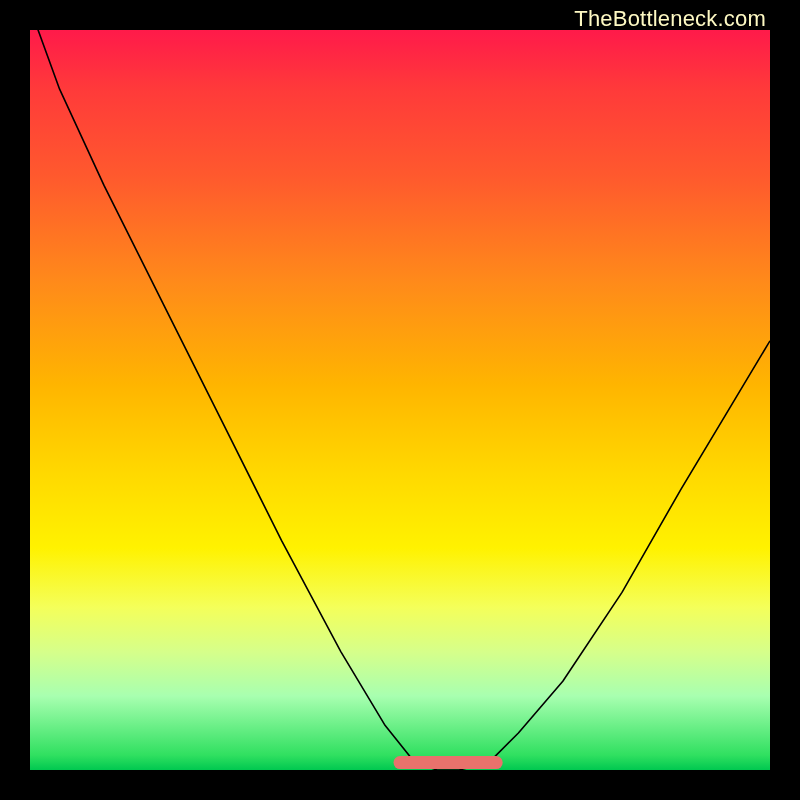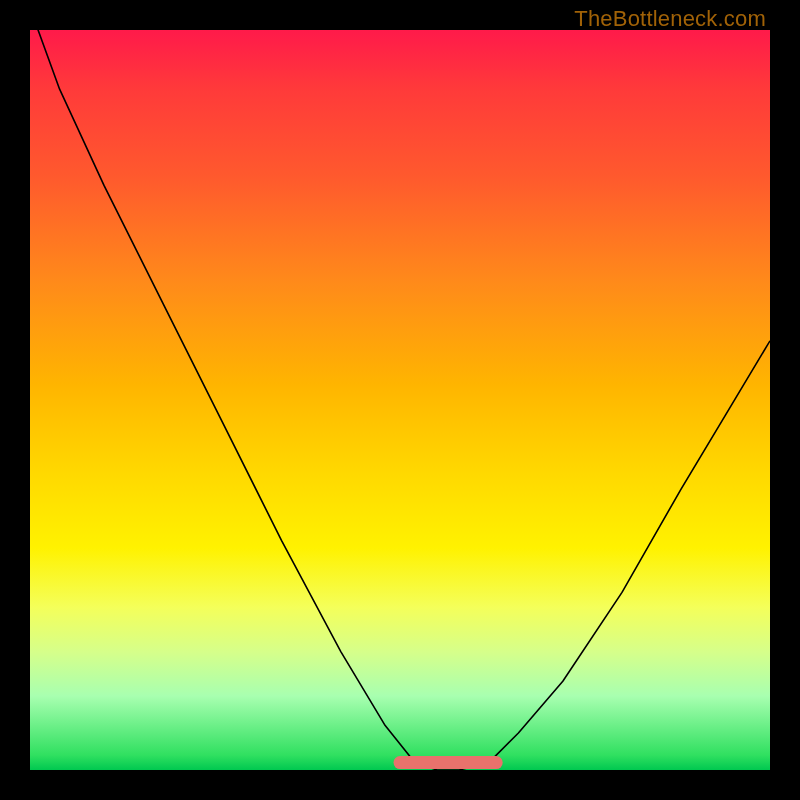--- a/index.html
+++ b/index.html
@@ -41,21 +41,21 @@
   .plot-area svg {
     position: absolute;
     inset: 0;
     width: 100%;
     height: 100%;
   }
   .watermark {
     position: absolute;
     right: 34px;
     top: 6px;
-    color: #a16207;
+    color: #fef9c3;
     font-size: 22px;
     font-weight: 400;
     letter-spacing: 0.2px;
     user-select: none;
   }
 </style>
 </head>
 <body>
 
 <div class="frame">

